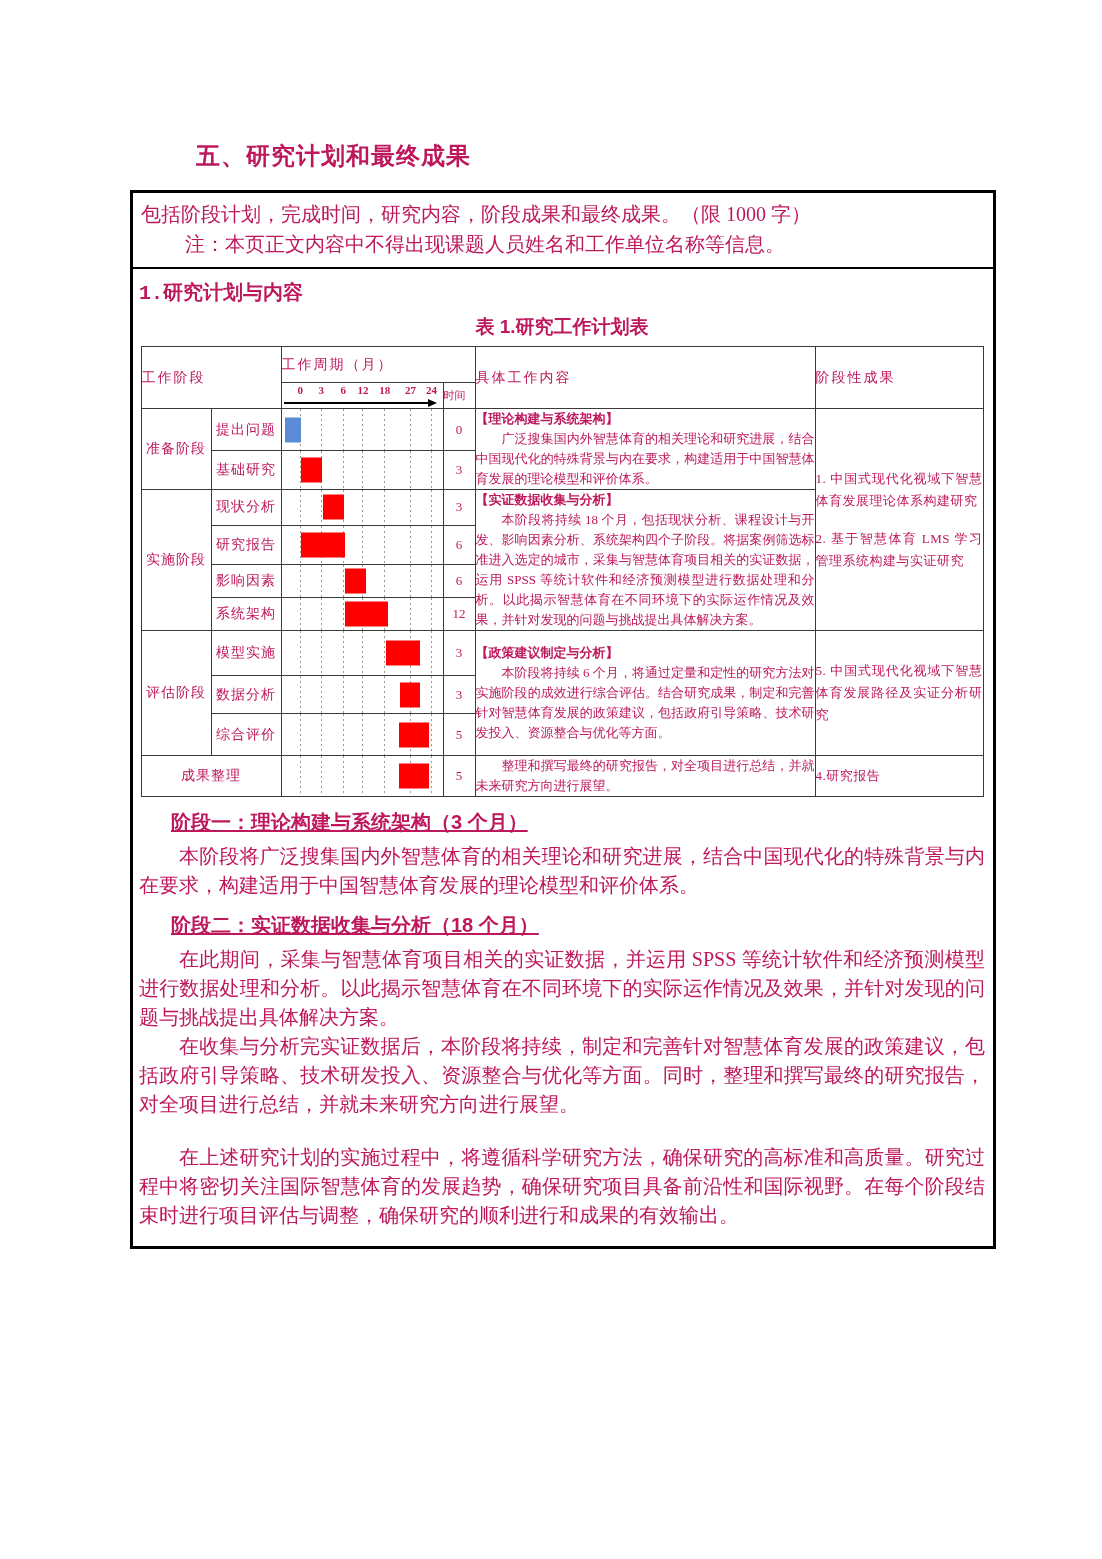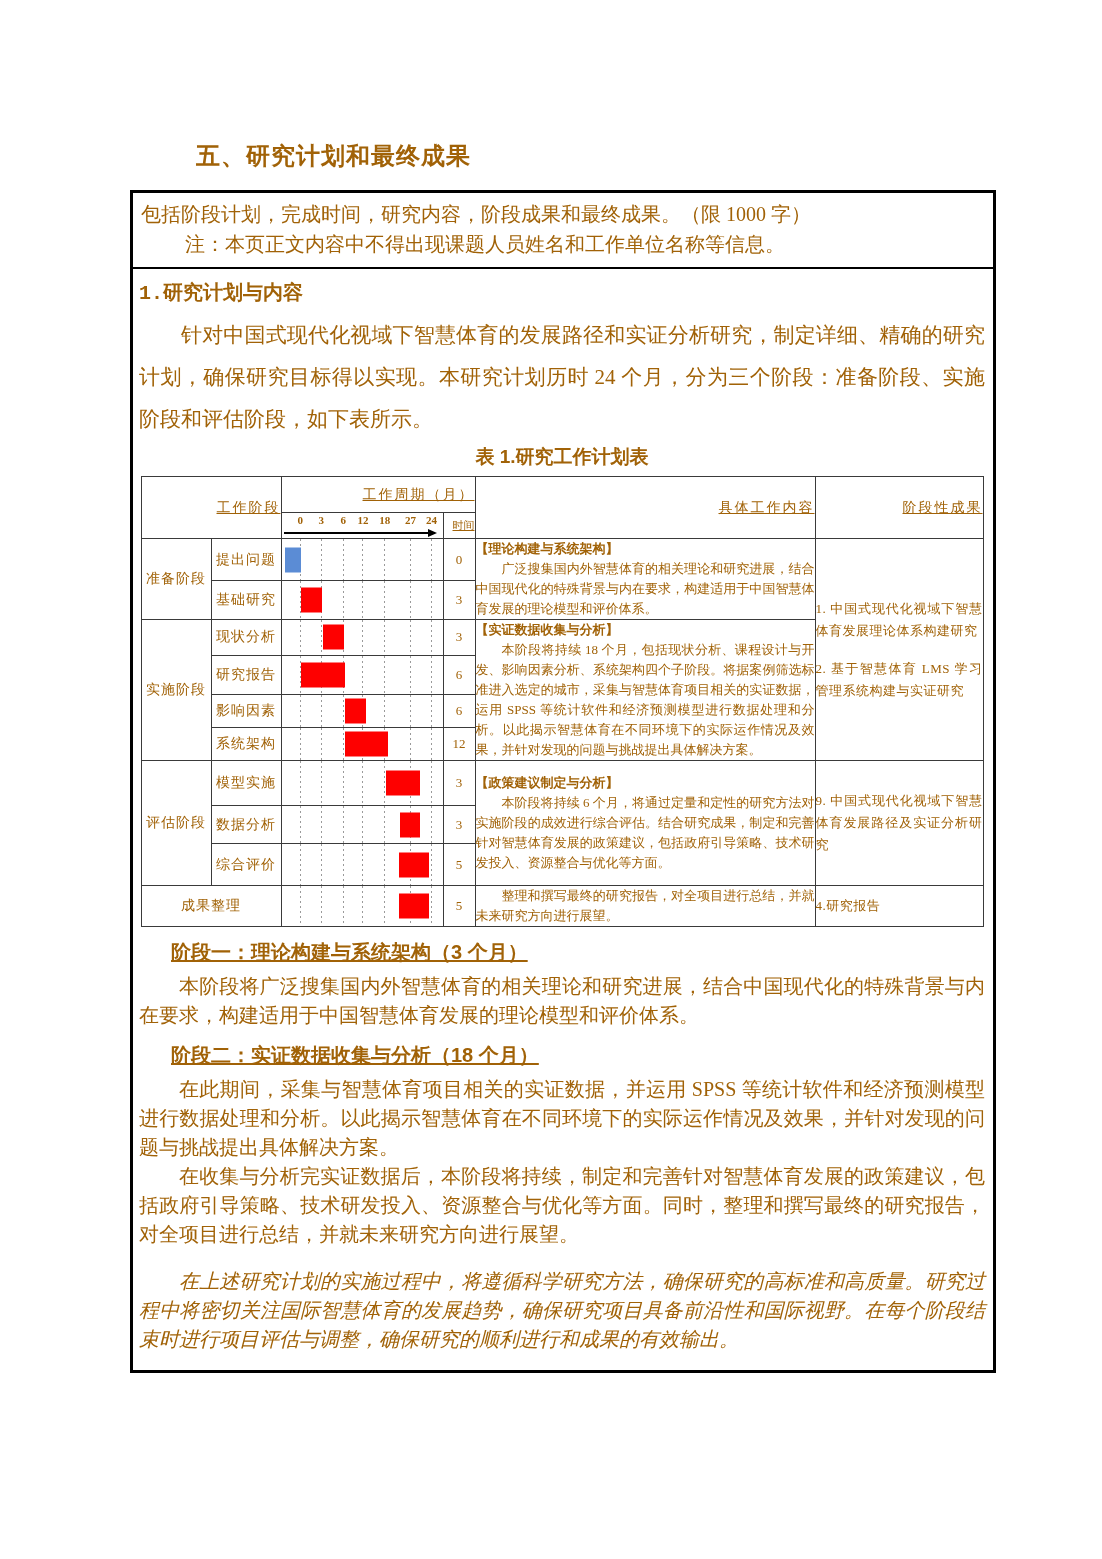--- a/index.html
+++ b/index.html
@@ -1,18 +1,18 @@
 <!DOCTYPE html>
 <html><head>
 <meta charset="utf-8">
 <style>
   html,body{margin:0;padding:0;background:#ffffff;}
   .page{
     width:1046px;height:1559px;background:#ffffff;position:relative;
-    font-family:"Liberation Serif","DejaVu Serif",serif;color:#a16207;
+    font-family:"Liberation Serif","DejaVu Serif",serif;color:#be185d;
     overflow:hidden;
   }
   .doc-title{
     margin:140px 0 18px 196px;
     font-family:"Liberation Sans","DejaVu Sans",sans-serif;
     font-size:24px;font-weight:bold;letter-spacing:1px;
   }
   .outer-box{
     margin-left:130px;width:860px;border:3px solid #000;background:#fff;
   }
@@ -34,21 +34,21 @@
     text-align:center;font-weight:bold;font-size:19px;margin:4px 0 6px 0;
     font-family:"Liberation Sans","DejaVu Sans",sans-serif;
   }
   table.plan{
     border-collapse:collapse;margin:0 auto;width:842px;table-layout:fixed;
   }
   table.plan td{
     border:1px solid #3a3a3a;padding:0;vertical-align:middle;
   }
   .hc{
-    text-align:right;font-size:14px;letter-spacing:2px;text-decoration:underline;
+    text-align:left;font-size:14px;letter-spacing:2px;
   }
   .h1{height:36px;}
   .h2{height:26px;}
   .axis-cell{position:relative;padding:0;}
   .tick{
     position:absolute;top:1px;transform:translateX(-50%);
     font-size:11px;font-weight:bold;letter-spacing:0;
   }
   .axis-arrow{
     position:absolute;left:2px;right:8px;bottom:4px;height:0;
@@ -96,41 +96,40 @@
   .ri{margin:6px 0 16px 0;text-align:justify;}
   .ri:last-child{margin-bottom:6px;}
   .phase-heading{
     font-family:"Liberation Sans","DejaVu Sans",sans-serif;
     font-size:20px;font-weight:bold;text-decoration:underline;
     margin:12px 0 6px 0;text-indent:1.6em;
   }
   .body-p{
     font-size:20px;line-height:29px;text-align:justify;text-indent:2em;margin:0;
   }
-  .closing{margin-top:18px;font-style:italic;}
+  .closing{margin-top:24px;}
 </style>
 </head>
 <body>
 
 <div class="page">
 
   <div class="doc-title">五、研究计划和最终成果</div>
 
   <div class="outer-box">
 
     <div class="instructions">
       <div>包括阶段计划，完成时间，研究内容，阶段成果和最终成果。（限 1000 字）</div>
       <div class="note">注：本页正文内容中不得出现课题人员姓名和工作单位名称等信息。</div>
     </div>
 
     <div class="main">
 
       <div class="sec-heading">1.研究计划与内容</div>
 
-      <p class="intro">针对中国式现代化视域下智慧体育的发展路径和实证分析研究，制定详细、精确的研究计划，确保研究目标得以实现。本研究计划历时 24 个月，分为三个阶段：准备阶段、实施阶段和评估阶段，如下表所示。</p>
 
       <div class="tbl-caption">表 1.研究工作计划表</div>
 
       <table class="plan">
         <colgroup>
           <col style="width:70px">
             <col style="width:70px">
             <col style="width:162px">
           <col style="width:32px">
             <col style="width:340px">
@@ -220,21 +219,21 @@
           <td class="task">模型实施</td>
           <td class="gantt">
                 <div class="bar" style="left:64.8%;width:21%;background:#fe0000"></div>
               </td>
           <td class="time">3</td>
           <td rowspan="3" class="content">
             <div class="ct">【政策建议制定与分析】</div>
             <div class="cb">本阶段将持续 6 个月，将通过定量和定性的研究方法对实施阶段的成效进行综合评估。结合研究成果，制定和完善针对智慧体育发展的政策建议，包括政府引导策略、技术研发投入、资源整合与优化等方面。</div>
           </td>
           <td rowspan="3" class="results">
-            <div class="ri">9.  中国式现代化视域下智慧体育发展路径及实证分析研究</div>
+            <div class="ri">5.  中国式现代化视域下智慧体育发展路径及实证分析研究</div>
           </td>
         </tr>
         <tr style="height:38px">
           <td class="task">数据分析</td>
           <td class="gantt">
                 <div class="bar" style="left:73.5%;width:12.3%;background:#fe0000"></div>
               </td>
           <td class="time">3</td>
         </tr>
         <tr style="height:42px">

